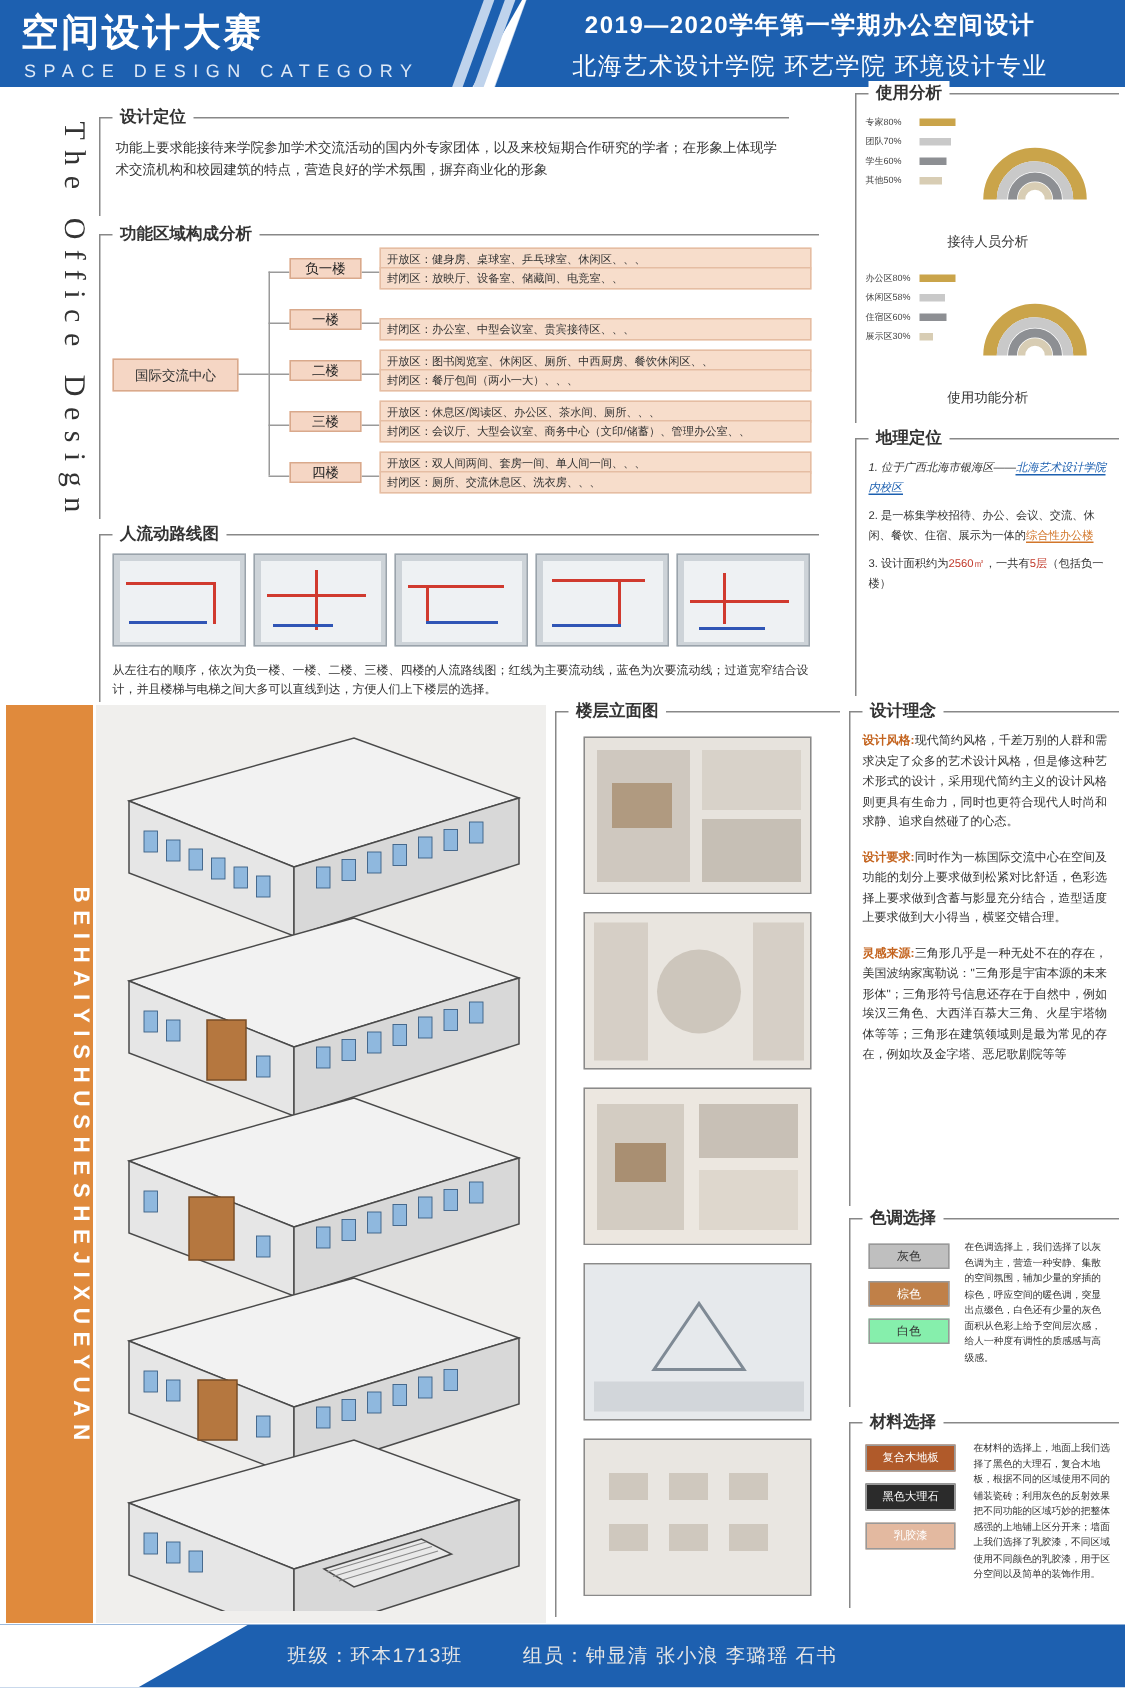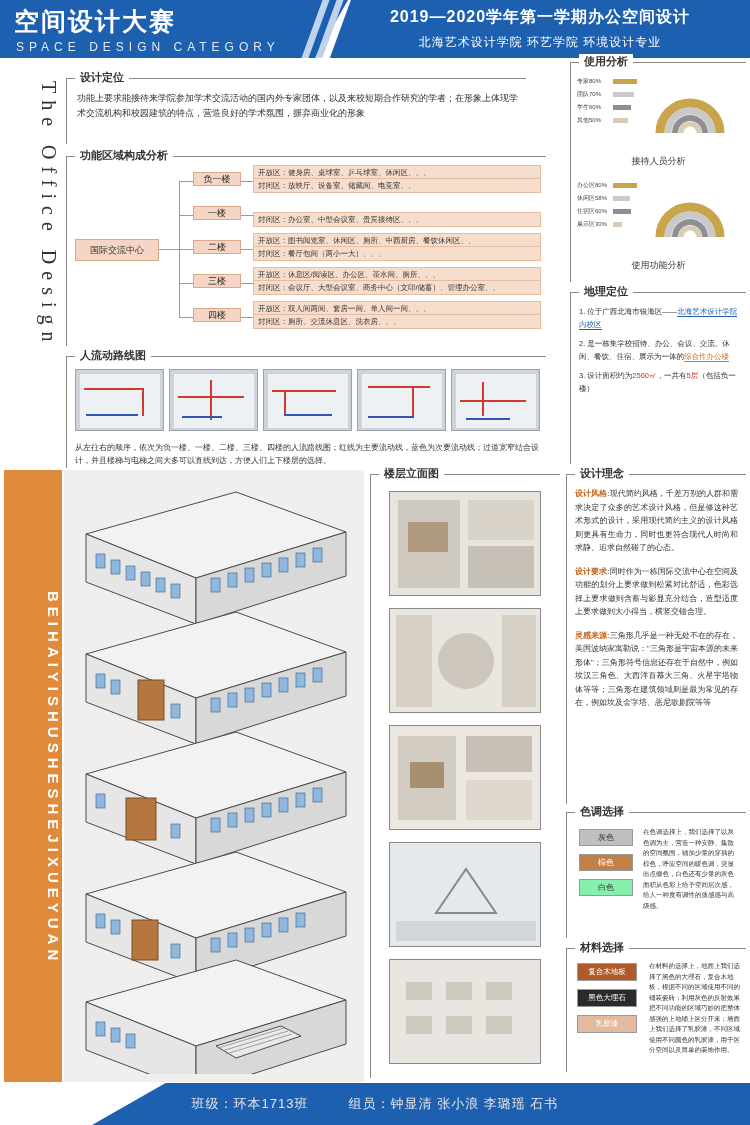--- a/index.html
+++ b/index.html
@@ -32,21 +32,21 @@
   .hdr-stripes i {
     position:absolute; top:0; height:58px; width:7px; background:#bfd3ec;
     transform: skewX(-20deg);
   }
   .hdr-right {
     position:absolute; right:0; top:0; width:420px; height:58px;
     background:#1d60b0; color:#fff; text-align:center;
     clip-path: polygon(5% 0, 100% 0, 100% 100%, 0% 100%);
   }
   .hdr-right .l1 { font-size:16px; font-weight:bold; padding-top:7px; letter-spacing:1px;}
-  .hdr-right .l2 { font-size:12px; padding-top:6px; letter-spacing:1px;}
+  .hdr-right .l2 { font-size:16px; padding-top:6px; letter-spacing:1px;}
 
   
   .vert-left {
     position:absolute; left:6px; top:70px; width:54px; height:290px;
     writing-mode: vertical-rl;
     font-size:20px; letter-spacing:7px; color:#333;
     font-family:"Liberation Serif", serif;
     text-align:center;
   }
   .vert-left-band {
@@ -320,21 +320,21 @@
         <path d="M33 62 A15 15 0 0 1 63 62" fill="none" stroke="#8d8f93" stroke-width="6"></path>
         <path d="M39 62 A9 9 0 0 1 57 62" fill="none" stroke="#d8cdb4" stroke-width="5"></path>
       </svg>
     </div>
     <div class="arc-cap" style="top:196px">使用功能分析</div>
   </div>
 
   <div class="sec" id="s-dili">
     <span class="sec-label">地理定位</span>
     <div class="dili-txt">
-      <p style="margin:0 0 6px 0;">
+      <p style="margin:0 0 6px 0;font-style:italic;">
         <span>1. 位于广西北海市银海区——</span><span class="hl-blue">北海艺术设计学院内校区</span>
       </p>
       <p style="margin:0 0 6px 0;">
         <span>2. 是一栋集学校招待、办公、会议、交流、休闲、餐饮、住宿、展示为一体的</span><span class="hl-org">综合性办公楼</span>
       </p>
       <p style="margin:0;">
         <span>3. 设计面积约为</span><span class="hl-red">2560㎡</span><span>，一共有</span><span class="hl-red">5层</span><span>（包括负一楼）</span>
       </p>
     </div>
   </div>

